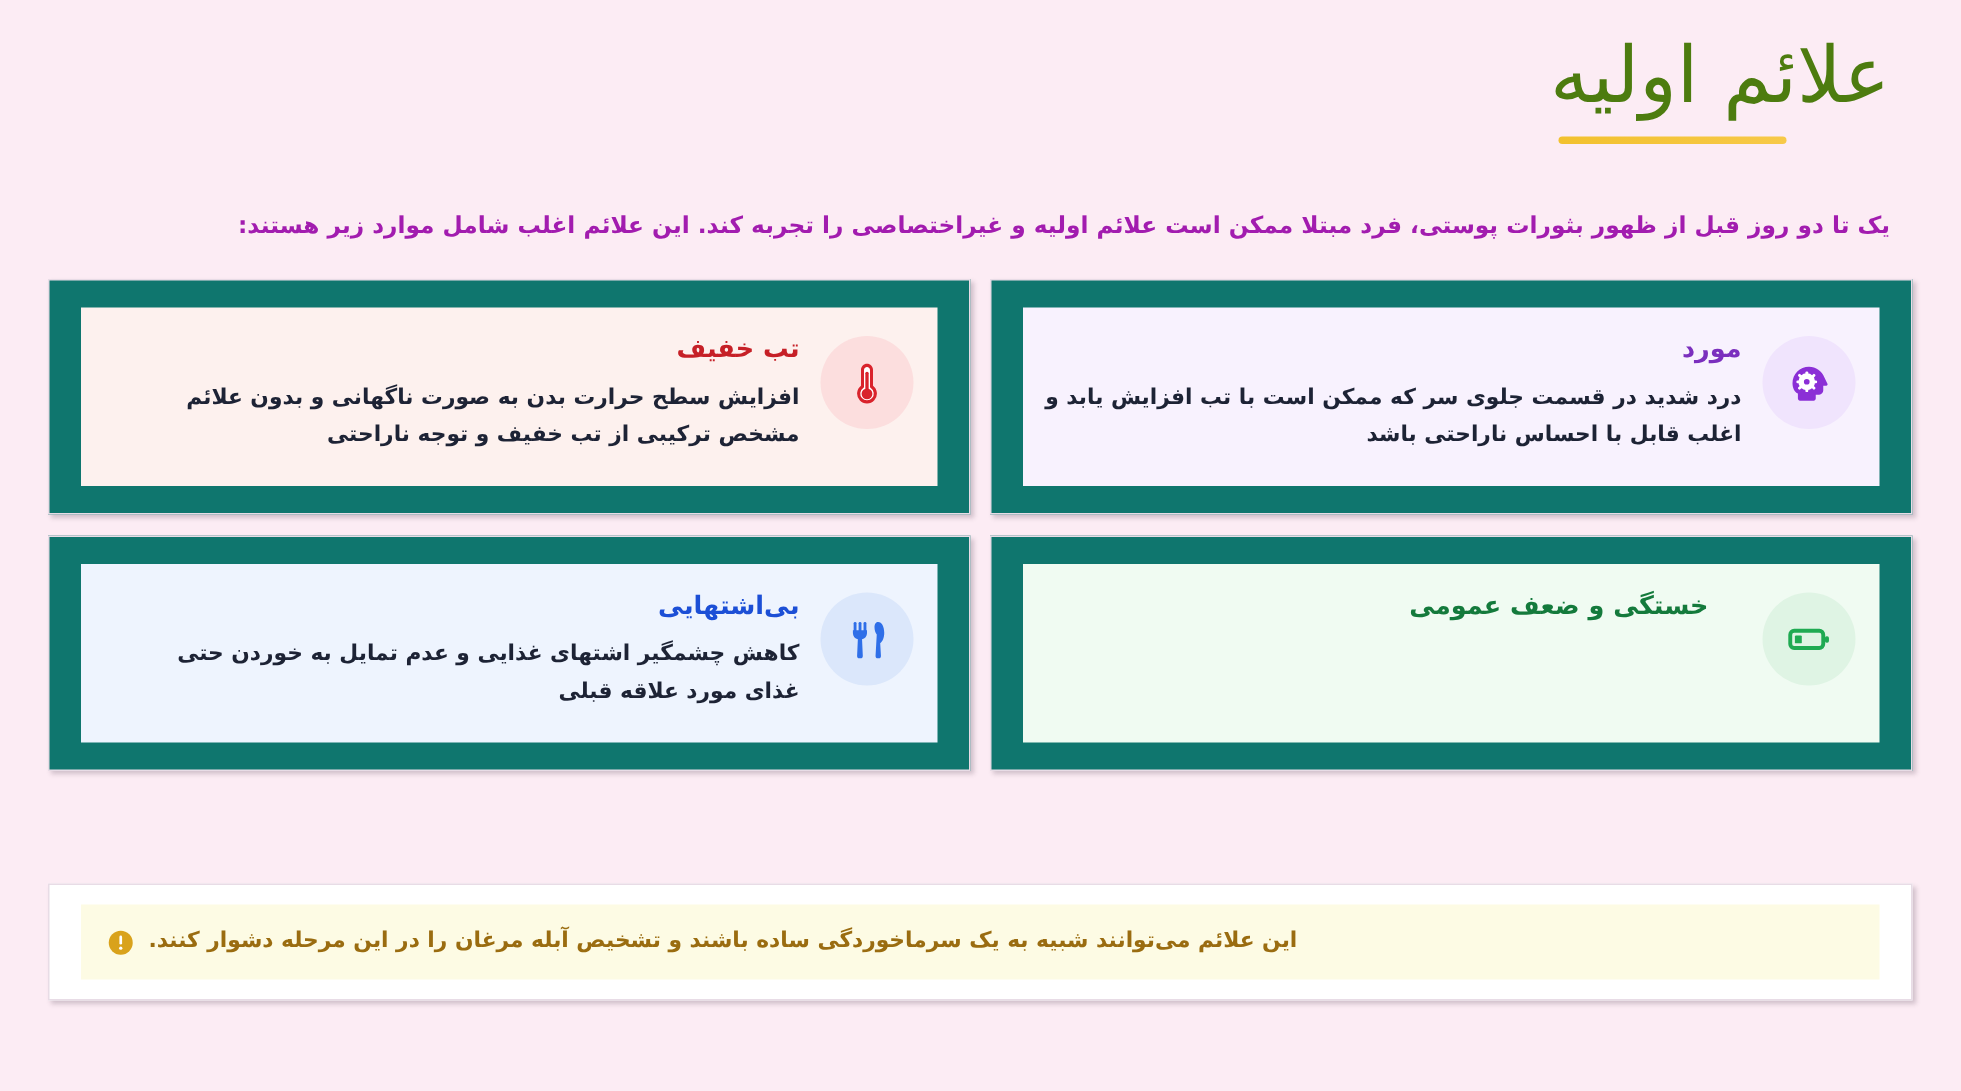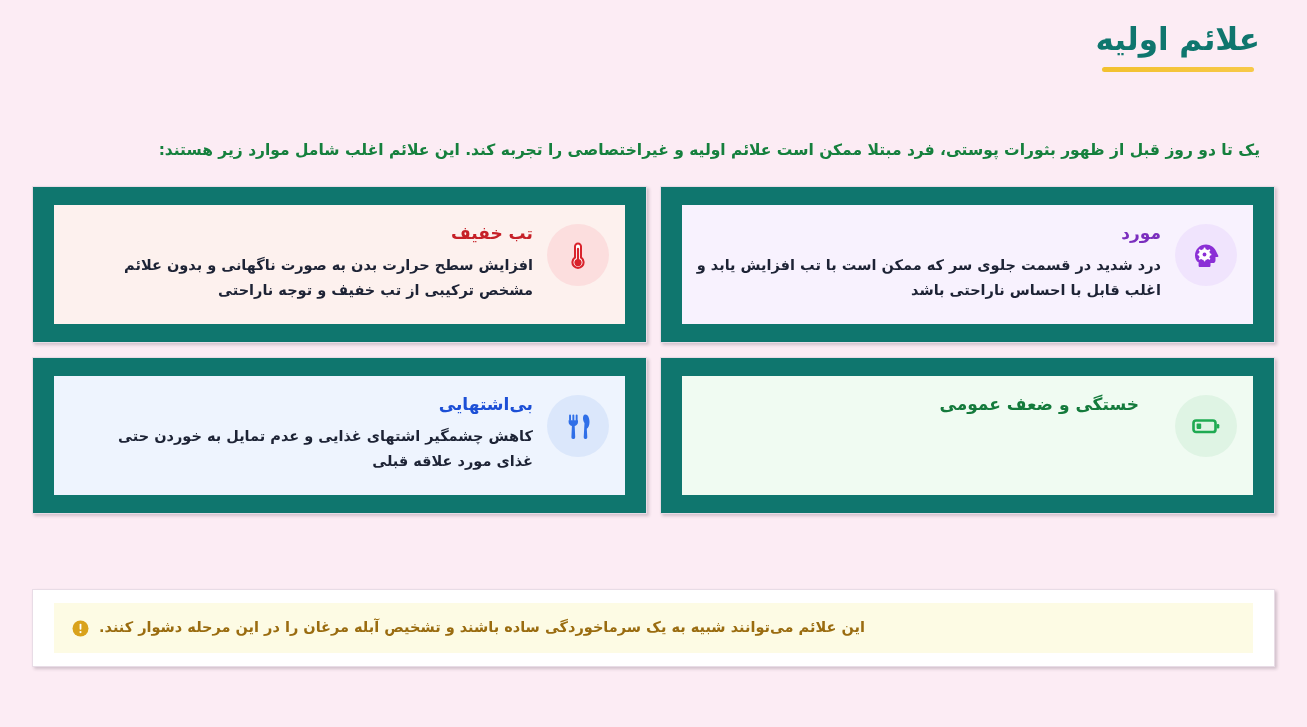--- a/index.html
+++ b/index.html
@@ -19,23 +19,23 @@
   }
 
   
   .page-header {
     position: absolute;
     top: 22px;
     right: 47px;
     text-align: right;
   }
   .page-title {
-    font-size: 31px;
-    font-weight: bold;
-    color: #0f766e;
+    font-size: 52px;
+    font-weight: normal;
+    color: #4d7c0f;
     line-height: 1.15;
     letter-spacing: 0px;
     white-space: nowrap;
   }
   .title-underline {
     margin-top: 9px;
     margin-right: auto;
     margin-left: 6px;
     width: 152px;
     height: 5px;
@@ -45,21 +45,21 @@
 
   
   .intro-text {
     position: absolute;
     top: 138px;
     right: 47px;
     left: 47px;
     text-align: right;
     font-size: 15.5px;
     font-weight: bold;
-    color: #15803d;
+    color: #a21caf;
     line-height: 1.6;
   }
 
   
   .cards-grid {
     position: absolute;
     top: 186px;
     right: 32px;
     left: 32px;
     display: grid;

